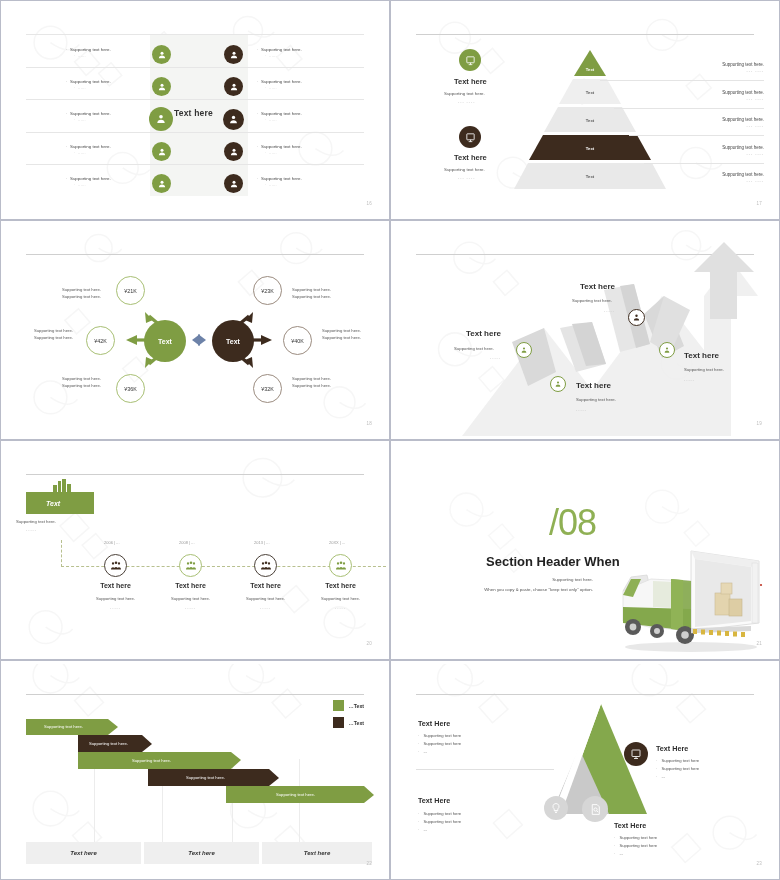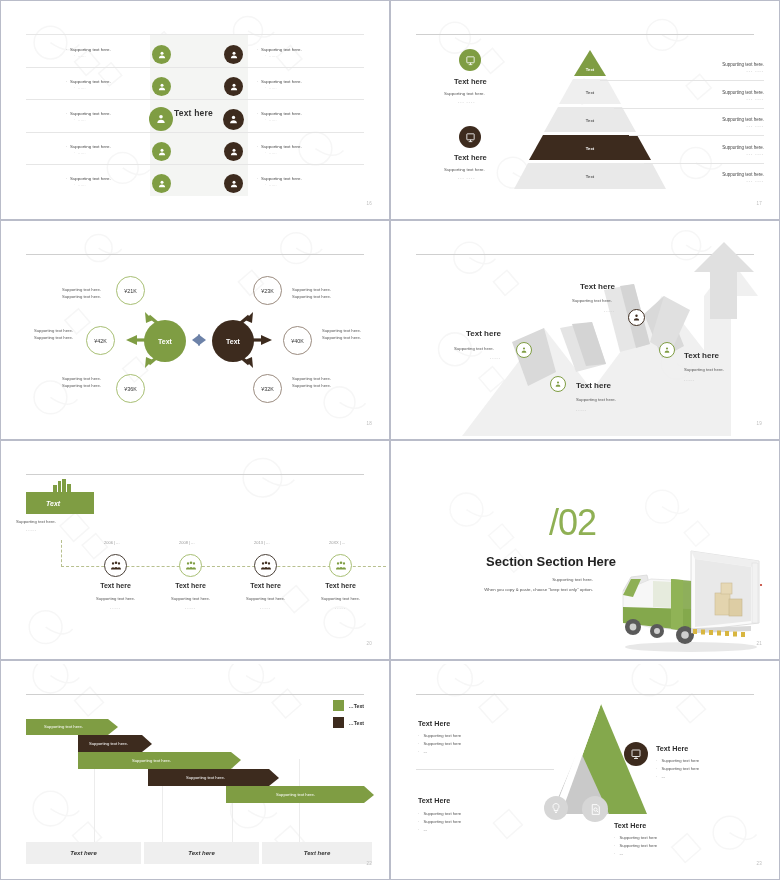--- a/index.html
+++ b/index.html
@@ -629,22 +629,22 @@
           <circle cx="72" cy="68" r="17"></circle>
               <path d="M72 68 q19 13 28 2"></path>
           <circle cx="275" cy="65" r="17"></circle>
               <path d="M275 65 q19 13 28 2"></path>
           <path d="M95 95 l14 -12 12 14 -14 12z M110 120 l13 -11 11 13 -13 11z"></path>
           <path d="M298 92 l14 -12 12 14 -14 12z"></path>
         </g>
           </svg>
       </div>
       <div class="content">
-        <div class="s6-num">/02</div>
-        <div class="s6-ttl">Section Section Here</div>
+        <div class="s6-num">/08</div>
+        <div class="s6-ttl">Section Header When</div>
         <div class="s6-s1">Supporting text here.</div>
         <div class="s6-s2">When you copy &amp; paste, choose "keep text only" option.</div>
 
         <svg style="position:absolute;left:215px;top:95px;width:160px;height:115px" viewBox="0 0 160 115">
 
           <ellipse cx="82" cy="108" rx="66" ry="5" fill="#e8e8e8"></ellipse>
 
           <path d="M82 12 L150 22 L150 84 L82 92 Z" fill="#fbfbfb" stroke="#d8d8d8" stroke-width=".8"></path>
           <path d="M82 12 L150 22 L142 28 L86 20 Z" fill="#efefef"></path>
           <path d="M86 20 L142 28 L142 82 L86 88 Z" fill="#e9e9e9"></path>

